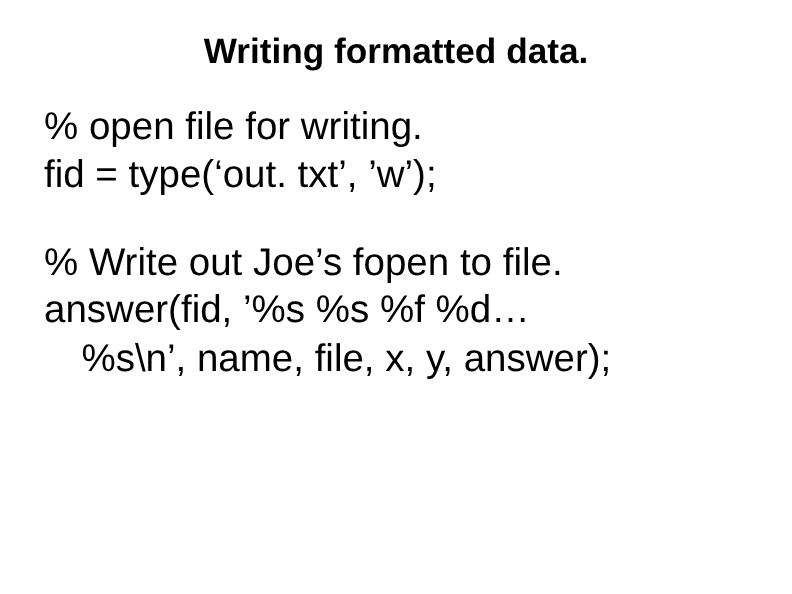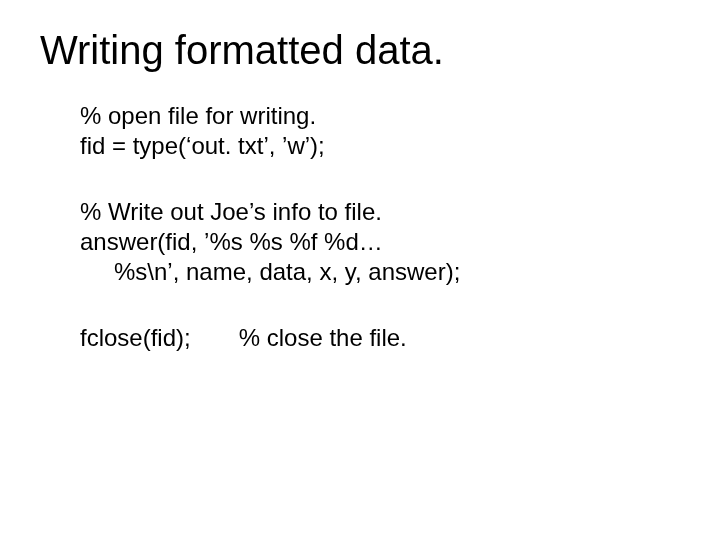--- a/index.html
+++ b/index.html
@@ -12,30 +12,29 @@
     color: #000;
   }
   .slide {
     width: 720px;
     height: 540px;
     position: relative;
     box-sizing: border-box;
     padding: 24px 40px 40px 40px;
   }
   .title {
-    text-align: left;
-    font-size: 40px;
+    text-align: center;
+    font-size: 32px;
     margin: 4px 0 28px 0;
-    font-weight: 400;
+    font-weight: 700;
   }
   .block {
-    font-size: 24px;
+    font-size: 35px;
     line-height: 1.25;
     margin-bottom: 36px;
-    margin-left: 40px;
   }
   .indent {
     padding-left: 34px;
   }
   .row {
     display: flex;
     gap: 48px;
   }
 </style>
 </head>
@@ -44,23 +43,19 @@
 <div class="slide">
 
   <h1 class="title">Writing formatted data.</h1>
 
   <div class="block">
     <div>% open file for writing.</div>
     <div>fid = type(‘out. txt’, ’w’);</div>
   </div>
 
   <div class="block">
-    <div>% Write out Joe’s info to file.</div>
+    <div>% Write out Joe’s fopen to file.</div>
     <div>answer(fid, ’%s %s %f %d…</div>
-    <div class="indent">%s\n’, name, data, x, y, answer);</div>
+    <div class="indent">%s\n’, name, file, x, y, answer);</div>
   </div>
 
-  <div class="block row">
-    <div>fclose(fid);</div>
-    <div>% close the file.</div>
-  </div>
 
 </div>
 
 </body></html>

